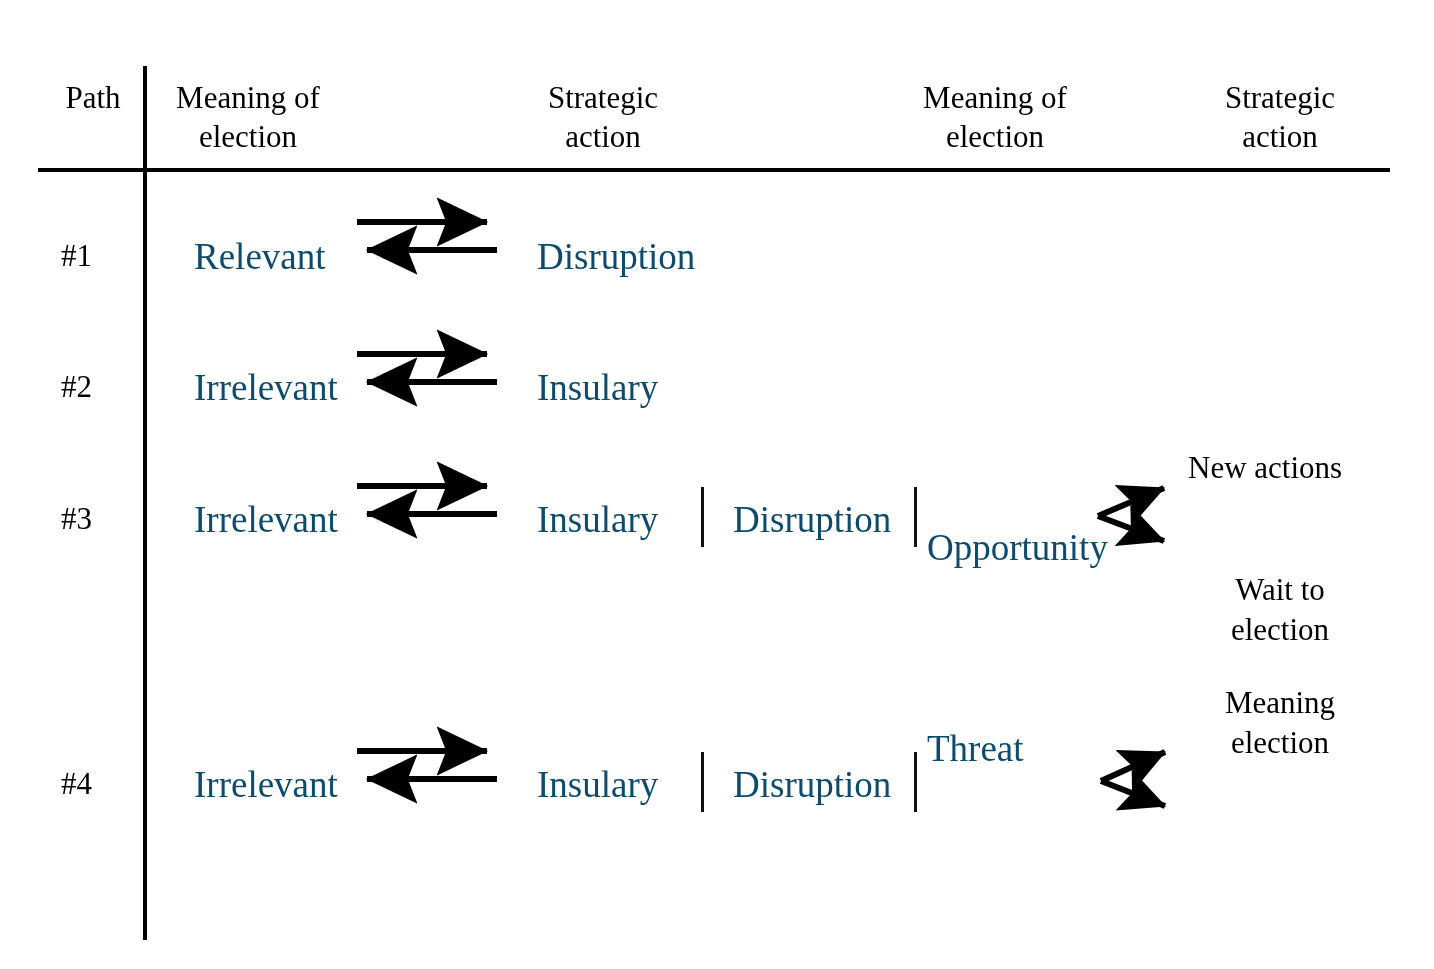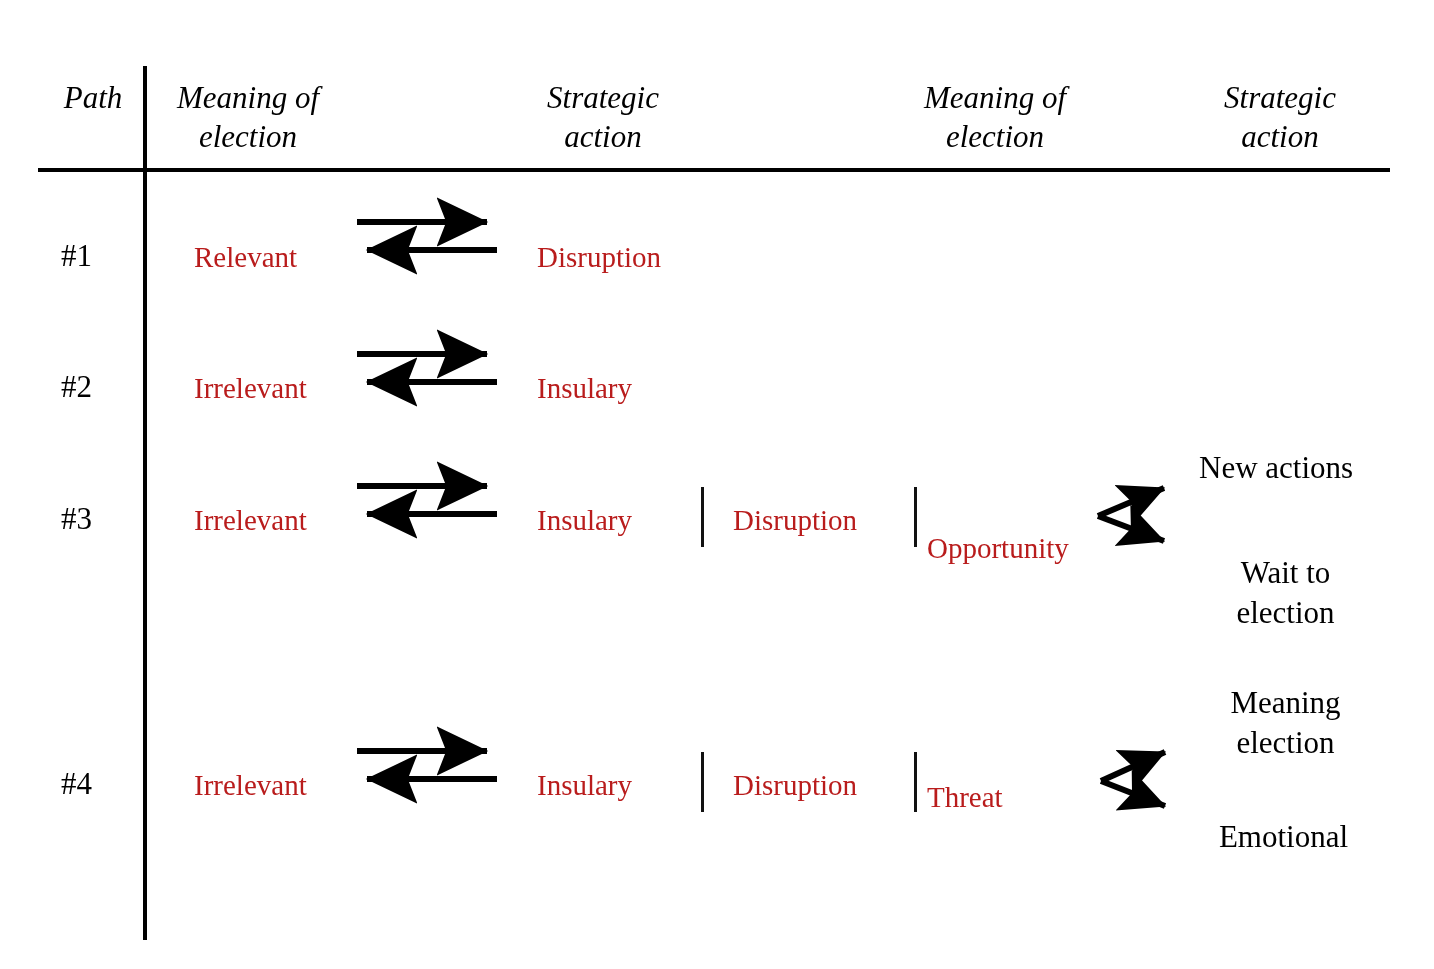--- a/index.html
+++ b/index.html
@@ -40,47 +40,47 @@
   .cell-sep {
     position: absolute;
     width: 3px;
     background: #111111;
   }
 
   
   .txt {
     position: absolute;
     white-space: nowrap;
-    font-size: 29px;
+    font-size: 37px;
     line-height: 38px;
-    color: #b91c1c;
+    color: #0c4a6e;
   }
   .hdr {
     position: absolute;
     text-align: center;
     font-size: 31px;
     line-height: 39px;
     white-space: nowrap;
     color: #000000;
   }
-  .hdr span { display: block; font-style: italic; }
+  .hdr span { display: block; }
   .pathlbl {
     position: absolute;
     font-size: 31px;
     line-height: 36px;
     white-space: nowrap;
   }
   .branch-lbl {
     position: absolute;
     font-size: 31px;
     line-height: 40px;
     text-align: center;
     white-space: nowrap;
   }
-  .branch-lbl span { display: block; margin-left: 11px; }
+  .branch-lbl span { display: block; }
 
   
   .arrows {
     position: absolute;
     left: 0;
     top: 0;
     width: 1434px;
     height: 969px;
     pointer-events: none;
   }
@@ -128,38 +128,37 @@
   <div class="pathlbl" style="left:61px; top:501px;">#3</div>
   <div class="txt" style="left:194px; top:501px;">Irrelevant</div>
   <div class="txt" style="left:537px; top:501px;">Insulary</div>
   <div class="cell-sep" style="left:701px; top:487px; height:60px;"></div>
   <div class="txt" style="left:733px; top:501px;">Disruption</div>
   <div class="cell-sep" style="left:914px; top:487px; height:60px;"></div>
   <div class="txt" style="left:927px; top:501px;margin-top:28px;">Opportunity</div>
   <div class="branch-lbl" style="left:1188px; top:448px; width:200px; text-align:left;">
     <span>New actions</span>
   </div>
-  <div class="branch-lbl" style="left:1185px; top:553px; width:190px;">
+  <div class="branch-lbl" style="left:1185px; top:570px; width:190px;">
     <span>Wait to</span>
     <span>election</span>
   </div>
 
   <div class="pathlbl" style="left:61px; top:766px;">#4</div>
   <div class="txt" style="left:194px; top:766px;">Irrelevant</div>
   <div class="txt" style="left:537px; top:766px;">Insulary</div>
   <div class="cell-sep" style="left:701px; top:752px; height:60px;"></div>
   <div class="txt" style="left:733px; top:766px;">Disruption</div>
   <div class="cell-sep" style="left:914px; top:752px; height:60px;"></div>
-  <div class="txt" style="left:927px; top:778px;">Threat</div>
+  <div class="txt" style="left:927px; top:730px;">Threat</div>
   <div class="branch-lbl" style="left:1185px; top:683px; width:190px;">
     <span>Meaning</span>
     <span>election</span>
   </div>
   <div class="branch-lbl" style="left:1183px; top:817px; width:190px;">
-    <span>Emotional</span>
   </div>
 
   <svg class="arrows" viewBox="0 0 1434 969">
     <defs>
       <marker id="ahR" markerWidth="9" markerHeight="9" refX="8.4" refY="4.5" orient="auto" markerUnits="strokeWidth">
         <path d="M0,0.4 L8.6,4.5 L0,8.6 L1.6,4.5 Z" fill="#000"></path>
       </marker>
       <marker id="ahL" markerWidth="9" markerHeight="9" refX="8.4" refY="4.5" orient="auto" markerUnits="strokeWidth">
         <path d="M0,0.4 L8.6,4.5 L0,8.6 L1.6,4.5 Z" fill="#000"></path>
       </marker>

